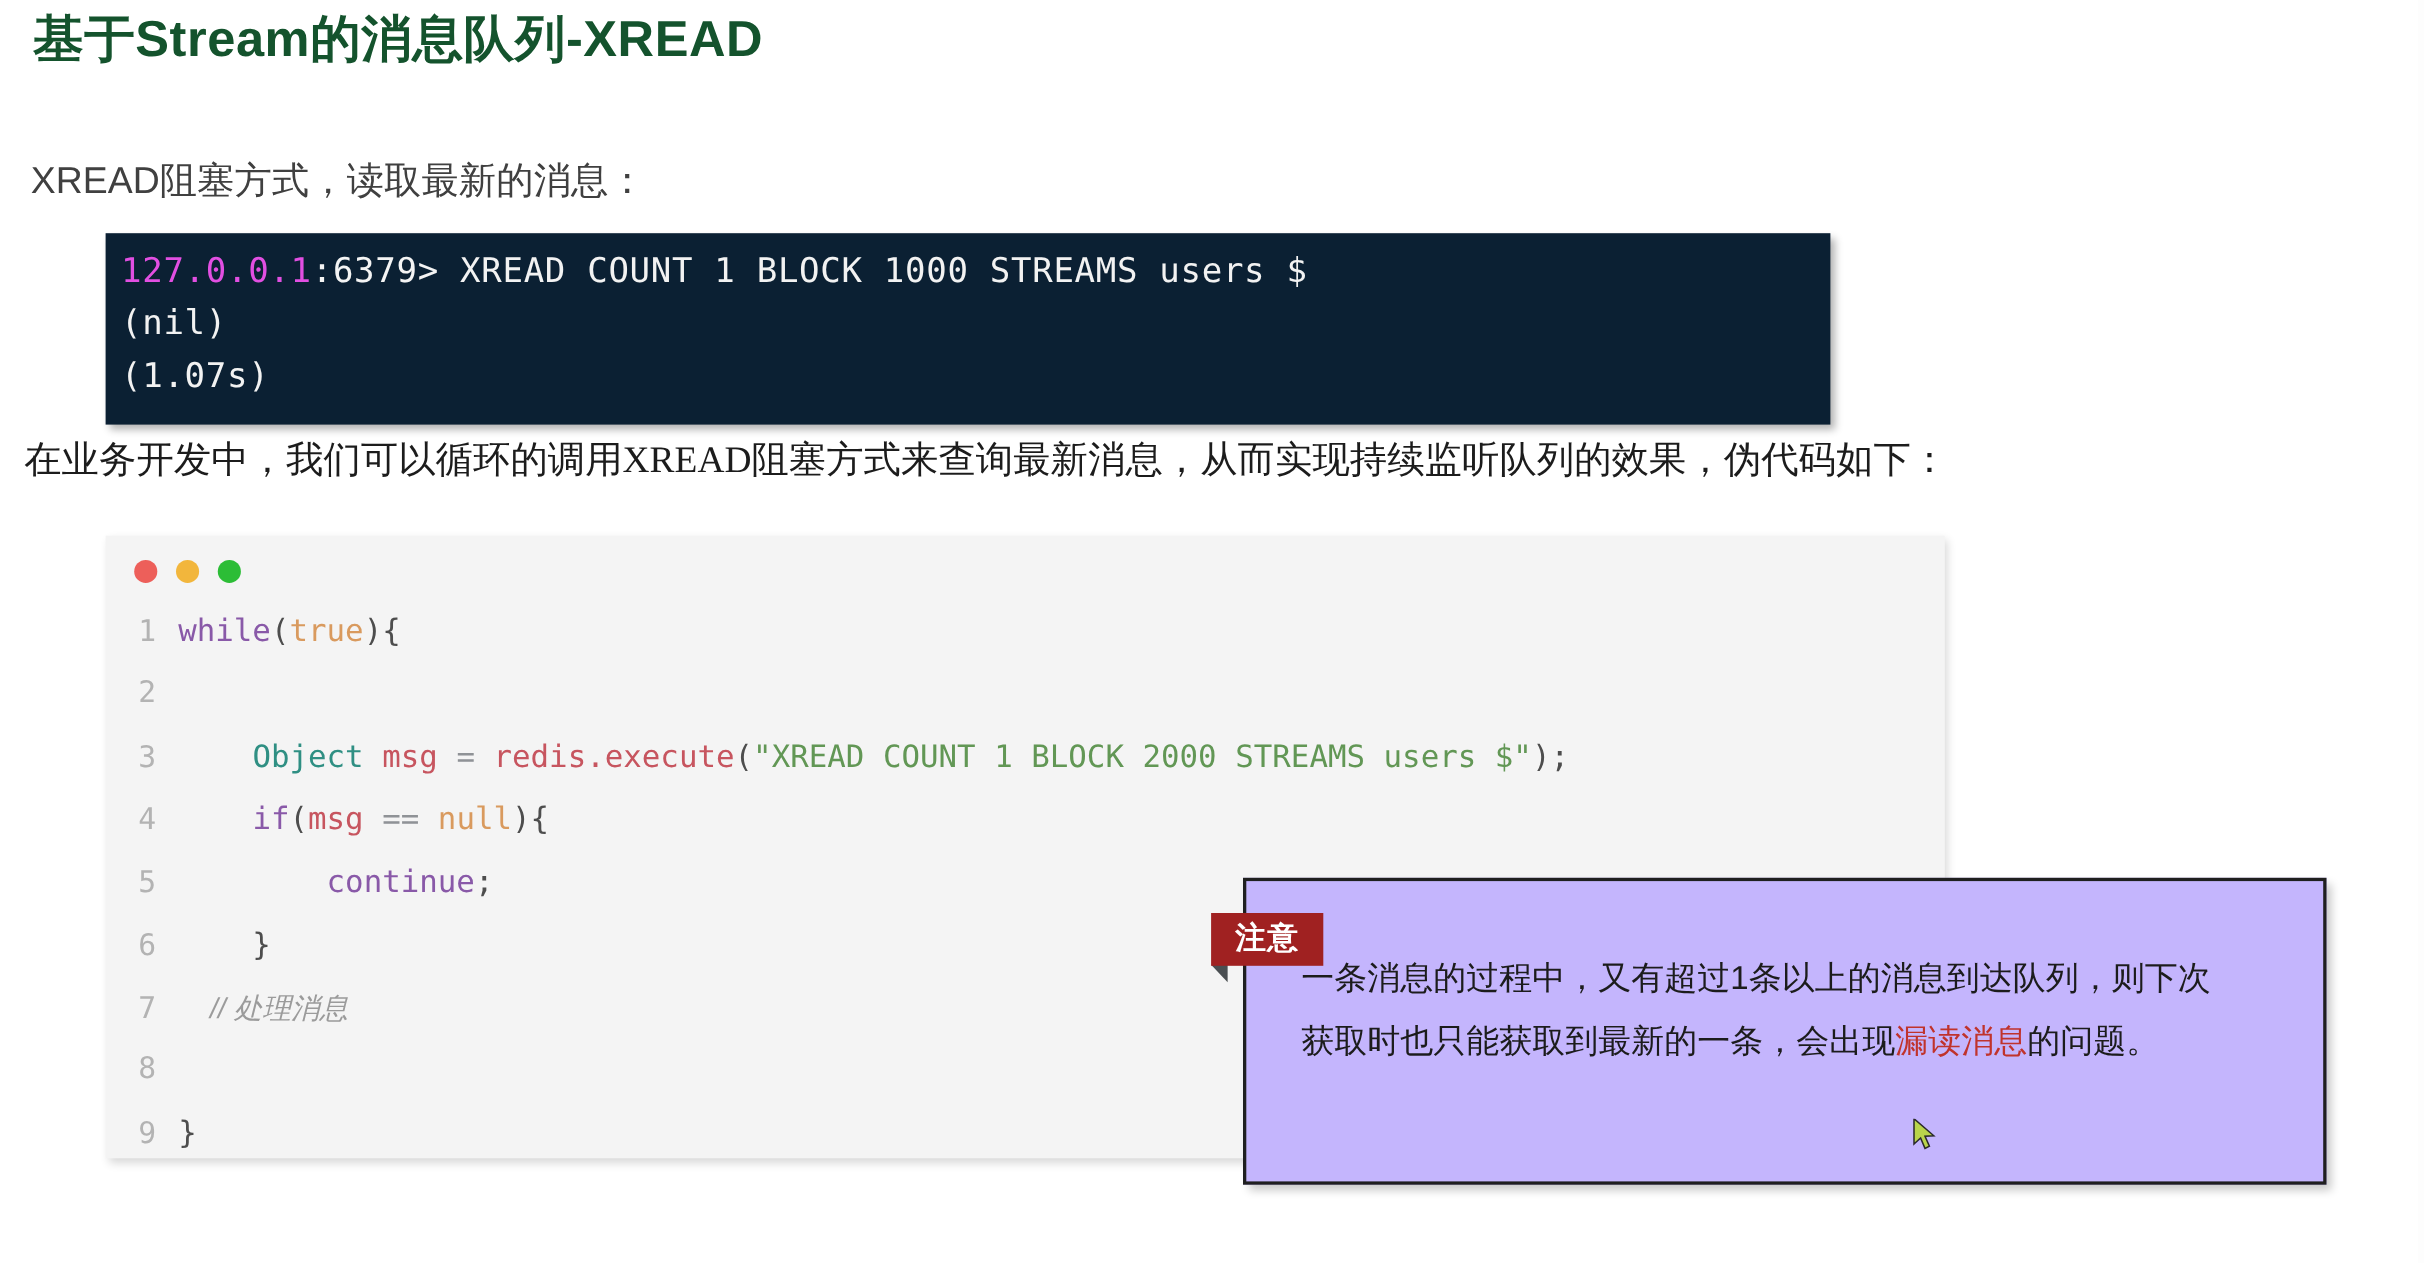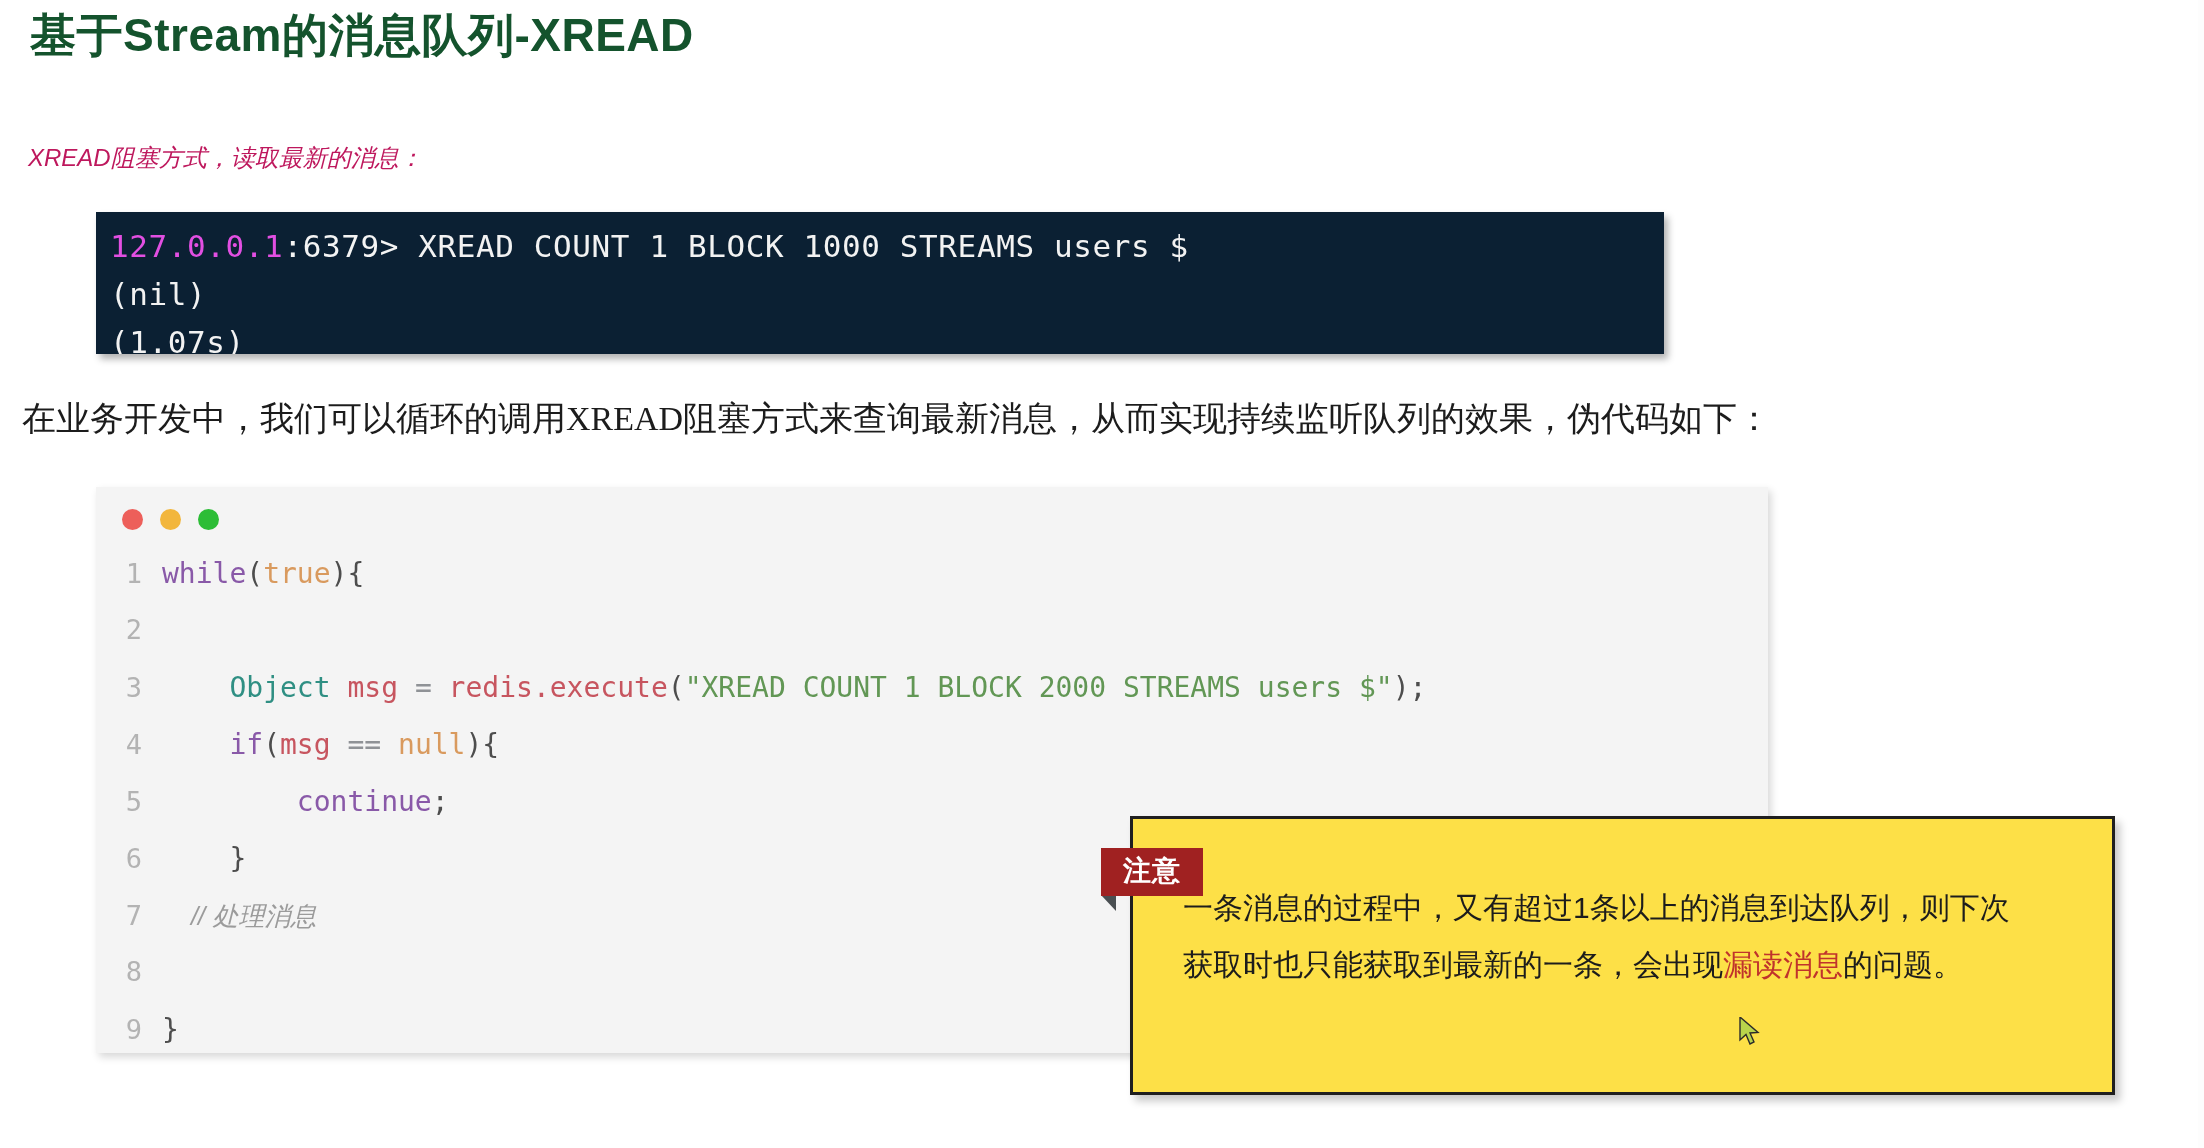--- a/index.html
+++ b/index.html
@@ -29,35 +29,34 @@
     letter-spacing: 0.5px;
     white-space: nowrap;
     line-height: 1.3;
   }
 
   
   .lead-line {
     position: absolute;
     left: 28px;
     top: 142px;
-    font-size: 24px;
+    font-size: 34px;
     font-weight: 400;
-    color: #be185d;
+    color: #404040;
     white-space: nowrap;
     line-height: 1.35;
-    font-style: italic;
   }
 
   
   .terminal {
     position: absolute;
     left: 96px;
     top: 212px;
     width: 1568px;
-    height: 142px;
+    height: 174px;
     background: #0b2033;
     box-shadow: 4px 5px 7px rgba(0,0,0,0.30);
     padding: 10px 0 0 0;
     box-sizing: border-box;
     overflow: hidden;
   }
   .terminal-line {
     font-family: "DejaVu Sans Mono", "Liberation Mono", monospace;
     font-size: 31px;
     line-height: 48px;
@@ -148,24 +147,24 @@
     color: #9b9b9b;
     font-style: italic;
     font-family: "Liberation Sans", "DejaVu Sans", sans-serif;
     font-size: 26px;
   }
 
   
   .note-box {
     position: absolute;
     left: 1130px;
-    top: 816px;
+    top: 798px;
     width: 985px;
     height: 279px;
-    background: #fde047;
+    background: #c4b5fd;
     border: 3px solid #1f1f1f;
     box-shadow: 5px 6px 8px rgba(0,0,0,0.22);
     box-sizing: border-box;
     z-index: 5;
   }
   .note-tab {
     position: absolute;
     left: -32px;
     top: 29px;
     background: #a02121;

